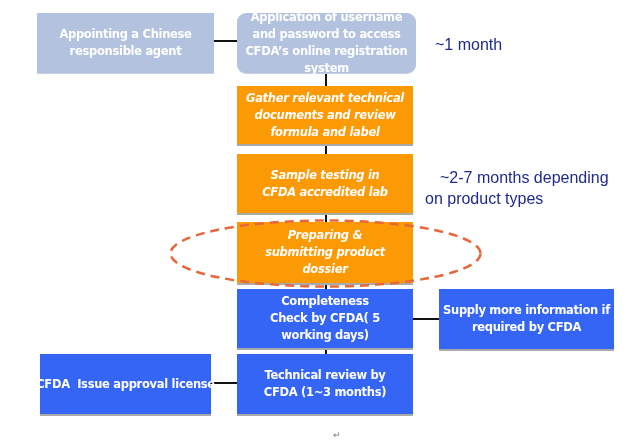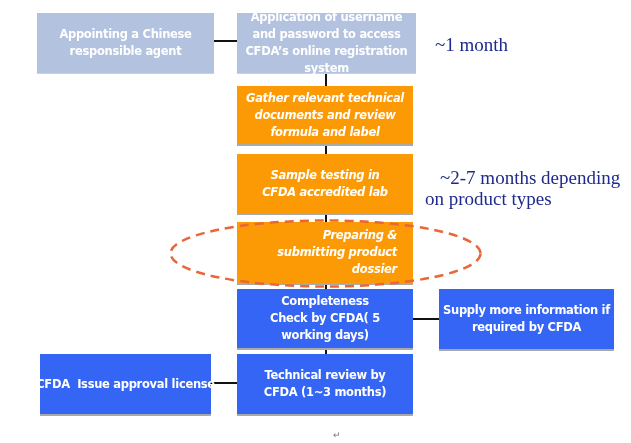--- a/index.html
+++ b/index.html
@@ -16,42 +16,42 @@
     font-size: 11.5px; line-height: 17px; padding: 0 6px;
     letter-spacing: -0.3px;
     box-shadow: 0 2px 0 #a9a9a9;
   }
   .light { background: #b3c2de; box-shadow: 0 1px 0 #c9d1e0; }
   .orange { background: #fc9a06; font-style: italic; }
   .blue { background: #3565f4; }
   .line { position: absolute; background: #111111; }
   .note {
     position: absolute; color: #1e2a8c;
-    font-family: Liberation Serif, serif; font-size: 19px; line-height: 20px;
+    font-family: Liberation Sans, sans-serif; font-size: 16px; line-height: 20px;
   }
   .para { position: absolute; color: #777; font-size: 9px; }
   svg.ellipse { position: absolute; left: 0; top: 0; pointer-events: none; }
 </style>
 </head>
 <body>
 
 <div class="line" style="left:214px;top:40px;width:23px;height:2px;"></div>
 <div class="line" style="left:325px;top:74px;width:2px;height:12px;"></div>
 <div class="line" style="left:325px;top:145px;width:2px;height:9px;"></div>
 <div class="line" style="left:325px;top:214px;width:2px;height:8px;"></div>
 <div class="line" style="left:325px;top:284px;width:2px;height:5px;"></div>
 <div class="line" style="left:413px;top:318px;width:26px;height:2px;"></div>
 <div class="line" style="left:325px;top:349px;width:2px;height:5px;"></div>
 <div class="line" style="left:211px;top:382px;width:26px;height:2px;"></div>
 
 <div class="box light" style="left:37px;top:13px;width:177px;height:60px;padding:0 22px;">Appointing a Chinese responsible agent</div>
-<div class="box light" style="left:237px;top:13px;width:179px;height:60px;padding:0 4px;">Application of username and password to access CFDA’s online registration system</div>
+<div class="box light" style="left:237px;top:13px;width:179px;height:60px;padding:0 4px;border-radius:9px;">Application of username and password to access CFDA’s online registration system</div>
 <div class="box orange" style="left:237px;top:86px;width:176px;height:58px;">Gather relevant technical documents and review formula and label</div>
 <div class="box orange" style="left:237px;top:154px;width:176px;height:59px;padding:0 16px;">Sample testing in CFDA accredited lab</div>
-<div class="box orange" style="left:237px;top:222px;width:176px;height:61px;padding:0 16px;text-align:right;">Preparing &amp; submitting product dossier</div>
+<div class="box orange" style="left:237px;top:222px;width:176px;height:61px;padding:0 16px;">Preparing &amp; submitting product dossier</div>
 <div class="box blue" style="left:237px;top:289px;width:176px;height:59px;padding:0 29px;">Completeness Check by CFDA( 5 working days)</div>
 <div class="box blue" style="left:439px;top:289px;width:175px;height:60px;padding:0 4px;">Supply more information if required by CFDA</div>
 <div class="box blue" style="left:237px;top:354px;width:176px;height:60px;padding:0 10px;">Technical review by CFDA (1~3 months)</div>
 <div class="box blue" style="left:40px;top:354px;width:171px;height:60px;white-space:pre;">CFDA  Issue approval license</div>
 
 <svg class="ellipse" width="631" height="443">
   <ellipse cx="325.5" cy="253.5" rx="155" ry="33" fill="none" stroke="#e8673a" stroke-width="2.5" stroke-dasharray="9 6"></ellipse>
 </svg>
 
 <div class="note" style="left:435px;top:35px;">~1 month</div>

